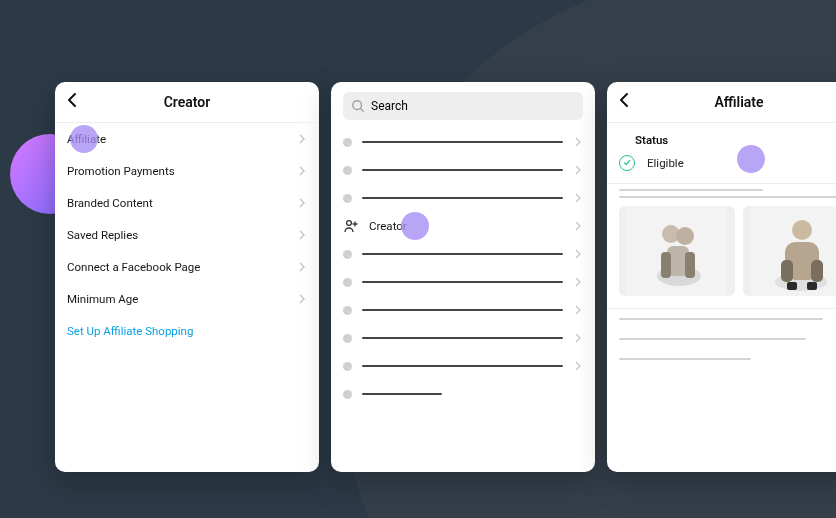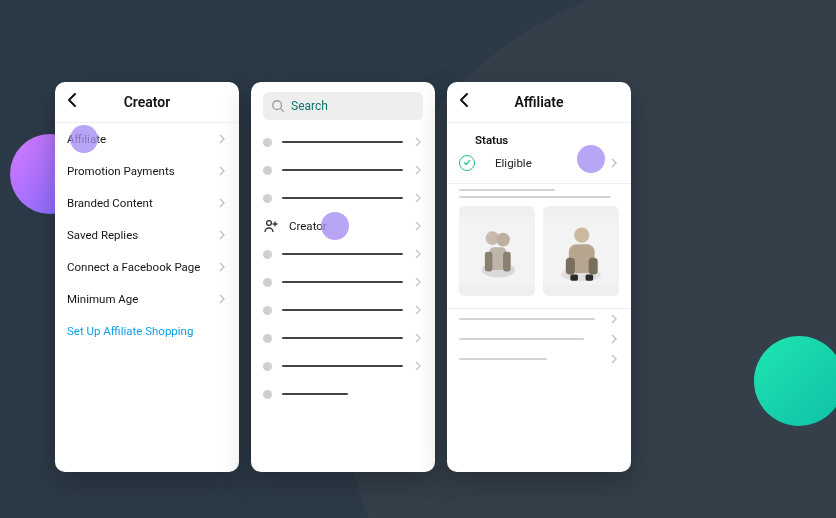--- a/index.html
+++ b/index.html
@@ -2,41 +2,41 @@
 <html><head>
 <meta charset="utf-8">
 <style>
 html,body{margin:0;padding:0;width:836px;height:518px;overflow:hidden;font-family:-apple-system,BlinkMacSystemFont,"Segoe UI",Roboto,Arial,sans-serif}
 .stage{position:relative;width:836px;height:518px;background:#2c3a47;overflow:hidden}
 .bg-arc{position:absolute;width:800px;height:800px;border-radius:50%;background:#343f4a;top:-30px;left:340px}
 .bubble{position:absolute;border-radius:50%}
 .bubble.purple{width:80px;height:80px;left:10px;top:134px;background:linear-gradient(135deg,#d679ff,#7b6bff)}
 .bubble.teal{width:90px;height:90px;right:-8px;top:336px;background:linear-gradient(135deg,#1fe6b2,#0fbfa5)}
 .phones{position:absolute;top:82px;left:55px;display:flex;gap:12px}
-.phone{width:184px;height:390px;background:#fff;border-radius:10px;box-shadow:0 10px 30px rgba(0,0,0,.25);display:flex;flex-direction:column;overflow:hidden}
+.phone{width:264px;height:390px;background:#fff;border-radius:10px;box-shadow:0 10px 30px rgba(0,0,0,.25);display:flex;flex-direction:column;overflow:hidden}
 .ph-header{position:relative;height:40px;display:flex;align-items:center;justify-content:center;border-bottom:1px solid #eee;color:#111;font-size:14px;font-weight:600}
 .back{position:absolute;left:10px;top:10px;width:16px;height:16px;color:#111}
 .ham{position:absolute;right:12px;top:13px;width:16px;height:12px}
 .ham span{display:block;height:2px;background:#111;margin-bottom:3px;border-radius:1px}
 .ph-body{flex:1;overflow:hidden;padding:0 12px}
 .row{display:flex;align-items:center;justify-content:space-between;height:32px;font-size:11.5px;color:#161616}
 .row .label{white-space:nowrap}
 .chev{width:10px;height:10px;color:#c2c2c2;flex:none}
 .link{color:#0aa1e6}
 .dot-hl{position:absolute;width:28px;height:28px;border-radius:50%;background:#a58cf2;opacity:.78}
-.search{margin:10px 0 8px;height:28px;border-radius:6px;background:#eee;display:flex;align-items:center;padding:0 8px;color:#0f766e;font-size:12px}
+.search{margin:10px 0 8px;height:28px;border-radius:6px;background:#eee;display:flex;align-items:center;padding:0 8px;color:#000000;font-size:12px}
 .search svg{margin-right:6px}
 .s-row{display:flex;align-items:center;height:28px;gap:10px}
 .s-dot{width:9px;height:9px;border-radius:50%;background:#d0d0d0;flex:none}
 .s-line{height:2px;background:#444;border-radius:1px;flex:1}
 .s-chev{width:10px;height:10px;color:#c8c8c8;flex:none}
 .person-icon{width:16px;height:16px;flex:none;color:#333}
 .section-title{font-size:11.5px;font-weight:600;color:#111;margin:10px 16px 6px}
 .status-row{display:flex;align-items:center;justify-content:space-between;height:20px;margin-bottom:10px}
-.status-left{display:flex;align-items:center;gap:20px}
+.status-left{display:flex;align-items:center;gap:12px}
 .check{width:14px;height:14px;border:1.5px solid #24c18e;border-radius:50%;display:flex;align-items:center;justify-content:center}
 .check svg{display:block}
 .status-text{font-size:11.5px;color:#222}
 .hr{height:1px;background:#eee;margin:0 -12px}
 .skeleton{height:2px;background:#d4d4d4;border-radius:1px;margin:5px 0}
 .cards{display:flex;gap:8px;margin:8px 0 12px}
 .card{flex:1;height:90px;border-radius:6px;background:#efefef;position:relative;overflow:hidden}
 .ins-row{display:flex;align-items:center;justify-content:space-between;height:20px}
 .ins-line{height:2px;background:#d4d4d4;border-radius:1px;flex:1;margin-right:10px}
 </style>

